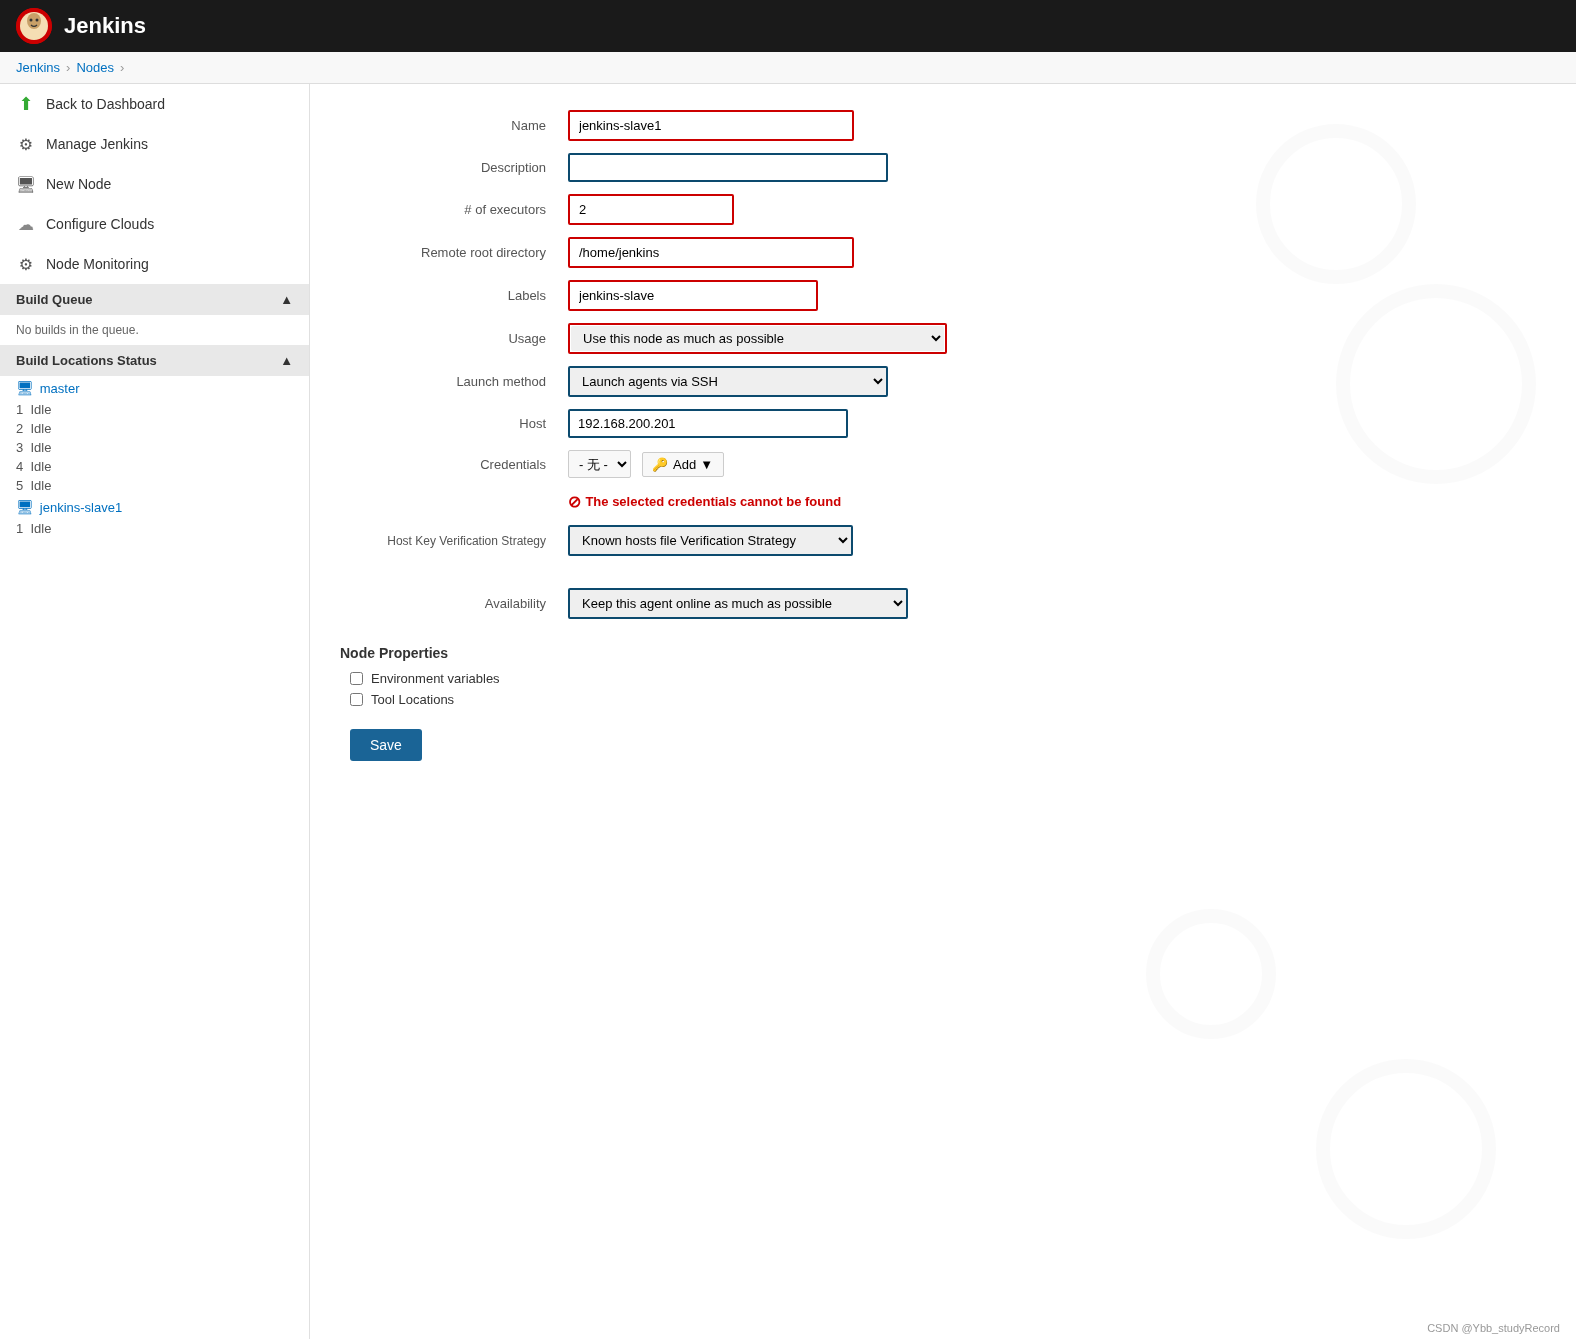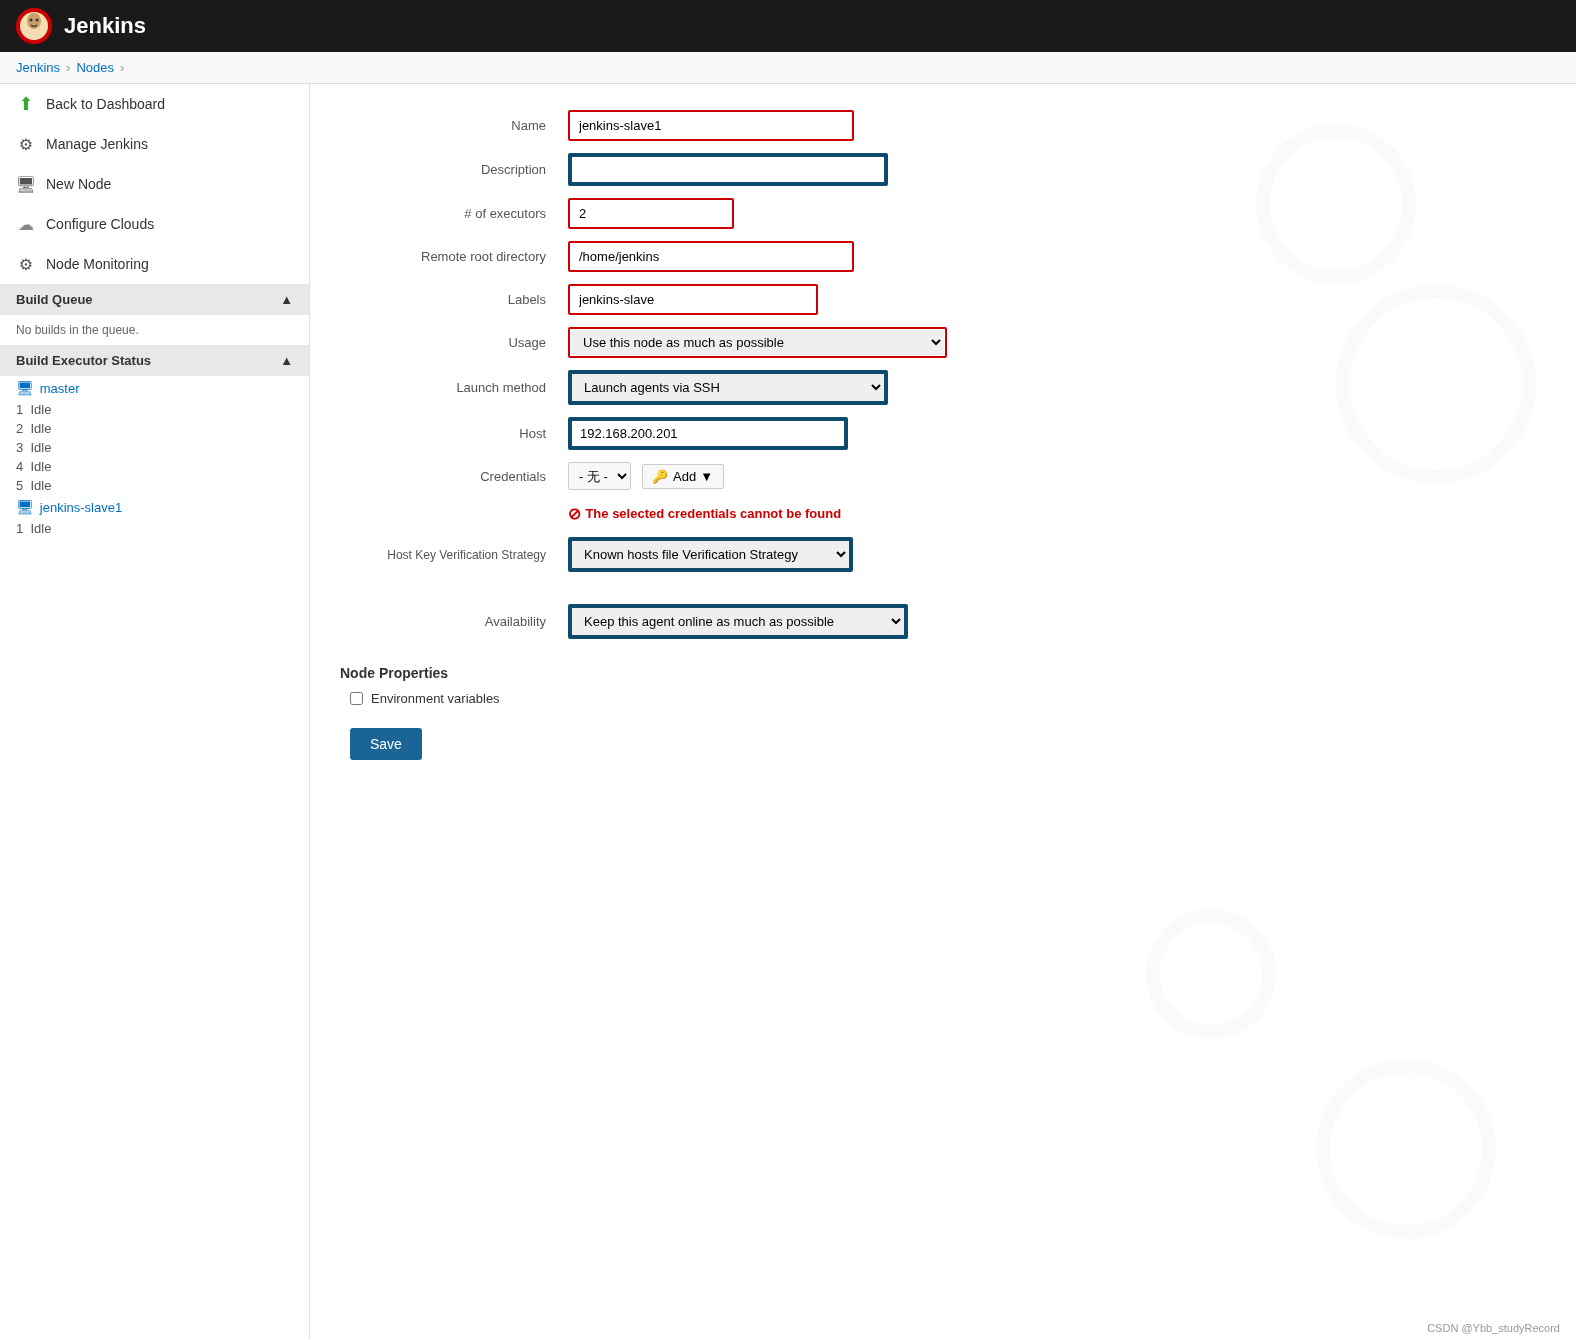--- a/index.html
+++ b/index.html
@@ -140,21 +140,21 @@
       text-align: right;
       padding-right: 14px;
       white-space: nowrap;
     }
     .form-table .value-cell {
       font-size: 13px;
     }
 
     
     .form-input {
-      border: 4px solid #0c4a6e;
+      border: 2px solid #0c4a6e;
       border-radius: 2px;
       padding: 5px 8px;
       font-size: 13px;
       width: 320px;
       outline: none;
     }
     .red-border-wrap {
       border: 2px solid #cc0000;
       border-radius: 2px;
       display: inline-block;
@@ -311,21 +311,21 @@
 
     <div class="section-header">
       <span>Build Queue</span>
       <span>▲</span>
     </div>
     <div class="section-body">
       <span>No builds in the queue.</span>
     </div>
 
     <div class="section-header">
-      <span>Build Executor Status</span>
+      <span>Build Locations Status</span>
       <span>▲</span>
     </div>
 
     <a href="#" class="executor-link">
       <span style="font-size:14px;">🖥</span>
       <span>master</span>
     </a>
     <div class="executor-item">1 &nbsp;Idle</div>
     <div class="executor-item">2 &nbsp;Idle</div>
     <div class="executor-item">3 &nbsp;Idle</div>
@@ -472,19 +472,23 @@
       </tbody>
     </table>
 
     
     <div class="node-props-title">Node Properties</div>
 
     <div class="checkbox-row">
       <input type="checkbox" style="">
       <label>Environment variables</label>
     </div>
+    <div class="checkbox-row">
+      <input type="checkbox" style="">
+      <label>Tool Locations</label>
+    </div>
 
     <button class="save-btn">Save</button>
 
   </div>
 </div>
 
 <div class="footer-note">CSDN @Ybb_studyRecord</div>
 
 </body></html>

